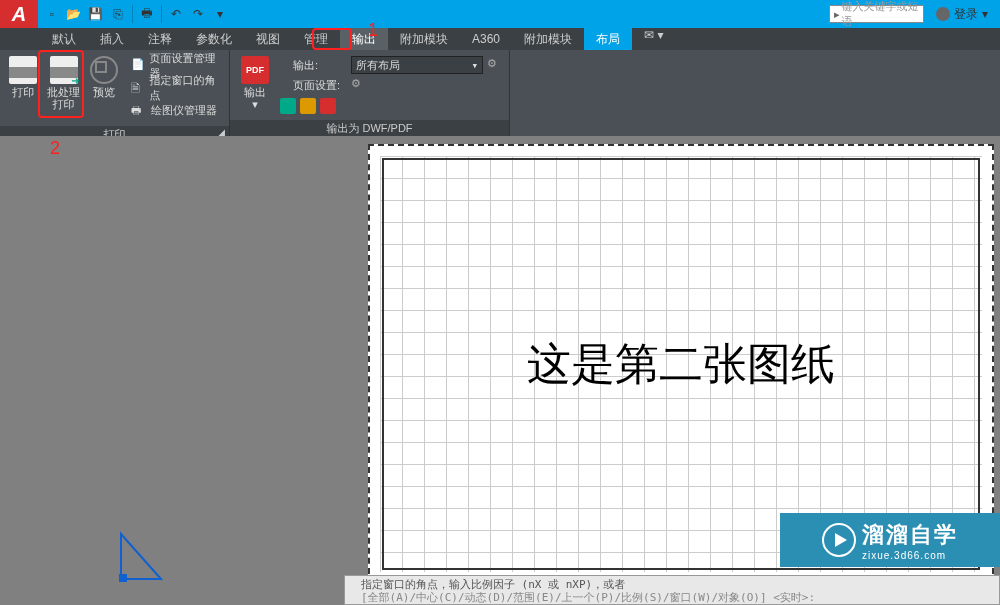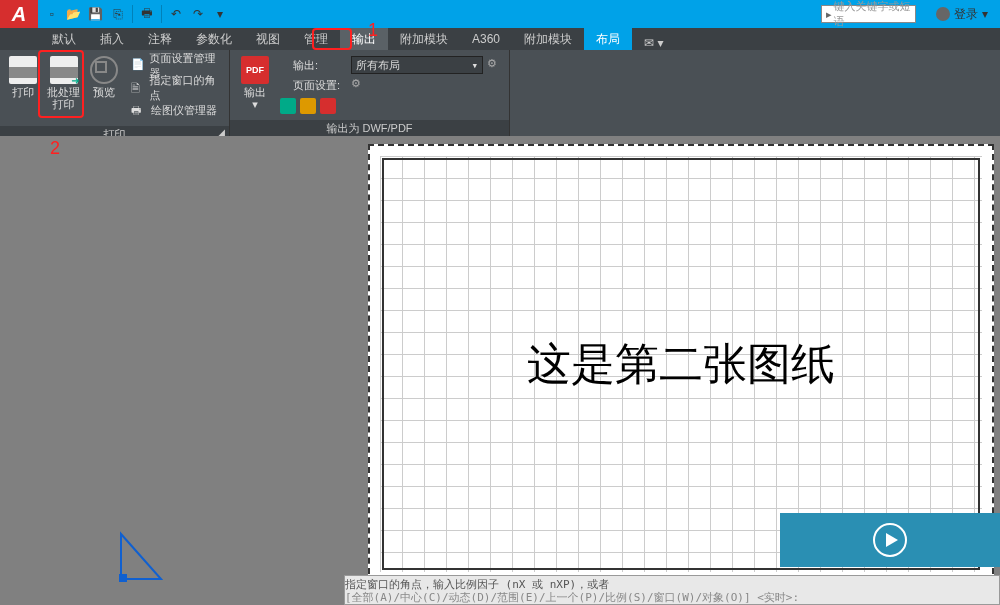--- a/index.html
+++ b/index.html
@@ -5,28 +5,28 @@
     * { margin: 0; padding: 0; box-sizing: border-box; user-select: none; }
     body { width: 1000px; height: 605px; overflow: hidden; font-family: "Microsoft YaHei", Arial, sans-serif; background: #808080; position: relative; }
     
     
     .titlebar { height: 28px; background: #00a2e8; display: flex; align-items: center; position: relative; }
     .app-logo { width: 38px; height: 28px; background: #d62e2e; display: flex; align-items: center; justify-content: center; font-size: 20px; font-weight: bold; color: #fff; font-style: italic; }
     .qat { display: flex; align-items: center; gap: 2px; padding-left: 4px; }
     .qat-btn { width: 20px; height: 20px; display: flex; align-items: center; justify-content: center; font-size: 12px; color: #333; cursor: pointer; }
     .qat-sep { width: 1px; height: 18px; background: rgba(0,0,0,0.2); margin: 0 2px; }
     .title-center { position: absolute; left: 50%; transform: translateX(-50%); font-size: 12px; color: #333; }
-    .title-right { margin-left: auto; display: flex; align-items: center; gap: 12px; padding-right: 4px; }
+    .title-right { margin-left: auto; display: flex; align-items: center; gap: 4px; padding-right: 4px; }
     .search-box { background: #fff; border: 1px solid #888; width: 95px; height: 18px; font-size: 11px; padding: 0 4px; color: #999; display: flex; align-items: center; }
     .search-box::before { content: "▸"; margin-right: 2px; color: #666; }
     .login-btn { display: flex; align-items: center; gap: 4px; font-size: 12px; color: #333; padding: 0 8px; cursor: pointer; }
     .login-btn .avatar { width: 14px; height: 14px; background: #666; border-radius: 50%; }
     
     
-    .menubar { height: 22px; background: #3b4044; display: flex; align-items: flex-end; padding-left: 40px; }
+    .menubar { height: 22px; background: #3b4044; display: flex; align-items: flex-start; padding-left: 40px; }
     .menu-item { padding: 0 12px; font-size: 12px; color: #ccc; height: 100%; display: flex; align-items: center; cursor: pointer; position: relative; }
     .menu-item.selected { background: #5a6166; color: #fff; }
     .menu-item.layout { background: #00a2e8; color: #fff; }
     .menu-mail { padding: 0 12px; font-size: 12px; color: #ccc; }
     
     
     .ribbon { height: 86px; background: #4a5055; display: flex; position: relative; }
     .ribbon-panel { display: flex; flex-direction: column; border-right: 1px solid #333; }
     .panel-body { flex: 1; display: flex; padding: 4px; gap: 2px; }
     .panel-title { height: 16px; background: #3b4044; text-align: center; font-size: 11px; color: #ccc; padding: 1px; position: relative; }
@@ -61,21 +61,21 @@
     .workspace { position: absolute; top: 136px; left: 0; right: 0; bottom: 0; background: #808080; }
     .paper { position: absolute; left: 346px; top: 8px; width: 626px; height: 440px; background: #fff; border: 2px dashed #333; margin-left: 22px; }
     .paper-inner { position: absolute; left: 10px; top: 10px; right: 10px; bottom: 10px; background-image: linear-gradient(#ccc 1px, transparent 1px), linear-gradient(90deg, #ccc 1px, transparent 1px); background-size: 22px 22px; }
     .paper-border { position: absolute; left: 12px; top: 12px; right: 12px; bottom: 12px; border: 2px solid #333; }
     .paper-text { position: absolute; left: 50%; top: 50%; transform: translate(-50%, -50%); font-size: 44px; font-family: SimSun, serif; white-space: nowrap; }
     
     .triangle { position: absolute; left: 116px; top: 388px; }
     .triangle svg { width: 60px; height: 60px; }
     
     
-    .cmdline { position: absolute; bottom: 0; left: 344px; right: 0; height: 30px; background: #e8e8e8; border: 1px solid #999; font-size: 11px; color: #555; padding: 2px 0; font-family: SimSun, monospace; line-height: 13px; overflow: hidden; }
+    .cmdline { position: absolute; bottom: 0; left: 344px; right: 0; height: 30px; background: #e8e8e8; border: 1px solid #999; font-size: 11px; color: #555; padding: 2px 16px; font-family: SimSun, monospace; line-height: 13px; overflow: hidden; }
     
     
     .watermark { position: absolute; right: 0; bottom: 38px; width: 220px; height: 54px; background: #2a8fb3; display: flex; align-items: center; justify-content: center; gap: 6px; z-index: 50; }
     .watermark .play { width: 34px; height: 34px; border: 2px solid #fff; border-radius: 50%; display: flex; align-items: center; justify-content: center; }
     .watermark .play::after { content: ""; border-left: 12px solid #fff; border-top: 7px solid transparent; border-bottom: 7px solid transparent; margin-left: 3px; }
     .watermark .wm-text { color: #fff; display: flex; flex-direction: column; align-items: start; }
     .watermark .wm-cn { font-size: 22px; font-weight: bold; letter-spacing: 2px; }
     .watermark .wm-url { font-size: 10px; letter-spacing: 1px; }
   </style>
 </head>
@@ -203,19 +203,23 @@
 
   <div class="triangle">
     <svg viewBox="0 0 60 60">
       <path d="M 5 55 L 5 10 L 45 55 Z" fill="none" stroke="#1060d0" stroke-width="2"></path>
       <rect x="3" y="50" width="8" height="8" fill="#1060d0"></rect>
     </svg>
   </div>
 
   <div class="watermark">
     <div class="play"></div>
+    <div class="wm-text">
+      <div class="wm-cn">溜溜自学</div>
+      <div class="wm-url">zixue.3d66.com</div>
+    </div>
   </div>
 
   <div class="cmdline">
     <div>指定窗口的角点，输入比例因子 (nX 或 nXP)，或者</div>
     <div style="color:#888;">[全部(A)/中心(C)/动态(D)/范围(E)/上一个(P)/比例(S)/窗口(W)/对象(O)] &lt;实时&gt;:</div>
   </div>
 </div>
 
 </body></html>

